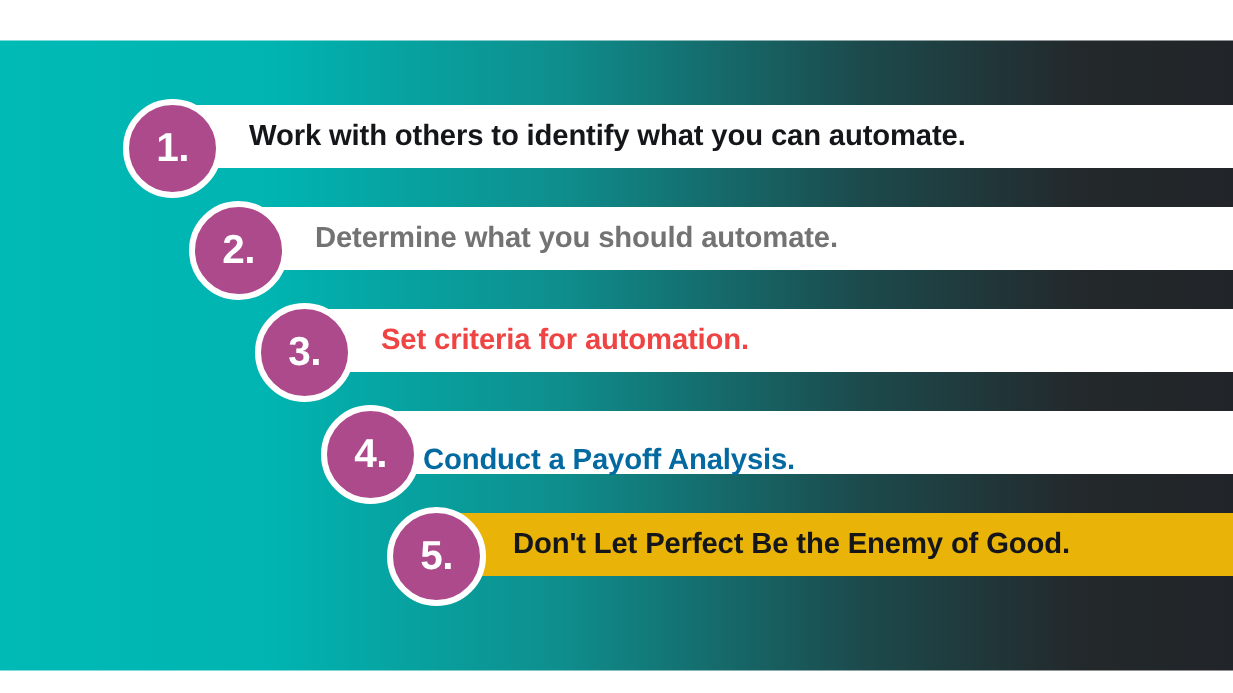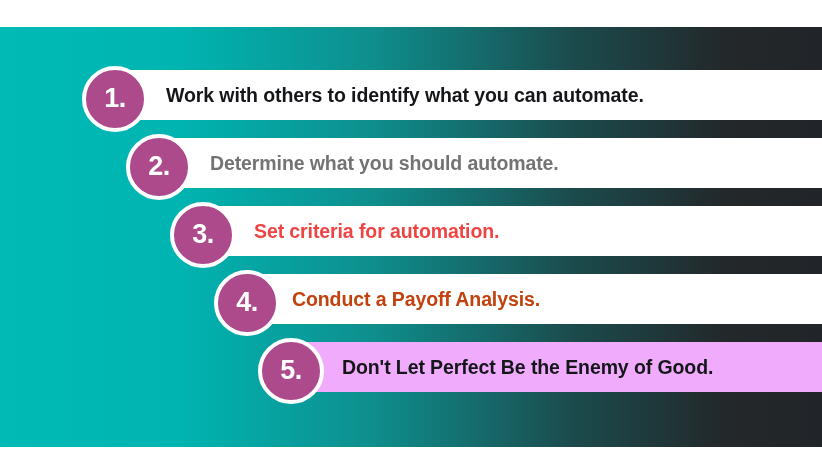--- a/index.html
+++ b/index.html
@@ -27,21 +27,21 @@
     left: 0;
     top: 27px;
     width: 822px;
     height: 420px;
     background: linear-gradient(90deg, #00BAB6 0%, #00B4B1 22%, #0E8F8E 45%, #1C4A4C 70%, #23282B 88%, #212529 100%);
   }
 
   
   .row {
     position: absolute;
-    height: 50px;
+    height: 42px;
     background: #ffffff;
     z-index: 2;
   }
 
   
   .row-label {
     position: absolute;
     top: 50%;
     transform: translateY(-50%);
     font-size: 19.5px;
@@ -94,26 +94,26 @@
       <div class="badge" style="left: 126px; top: 134px; background: rgb(173, 74, 140); border-color: rgb(255, 255, 255);">
         <span class="badge-num">2.</span>
       </div>
       <div class="row" style="left: 188px; top: 206px; width: 634px; background: rgb(255, 255, 255);">
         <div class="row-label" style="left: 66px; color: #ef4444;">Set criteria for automation.</div>
       </div>
       <div class="badge" style="left: 170px; top: 202px; background: rgb(173, 74, 140); border-color: rgb(255, 255, 255);">
         <span class="badge-num">3.</span>
       </div>
       <div class="row" style="left: 232px; top: 274px; width: 590px; background: rgb(255, 255, 255);">
-        <div class="row-label" style="left: 60px; color: #c2410c;">Conduct a Payoff Analysis.</div>
+        <div class="row-label" style="left: 50px; color: #0369a1; margin-top: 12px;">Conduct a Payoff Analysis.</div>
       </div>
       <div class="badge" style="left: 214px; top: 270px; background: rgb(173, 74, 140); border-color: rgb(255, 255, 255);">
         <span class="badge-num">4.</span>
       </div>
-      <div class="row" style="left: 276px; top: 342px; width: 546px; background: #f0abfc; text-align: center;">
+      <div class="row" style="left: 276px; top: 342px; width: 546px; background: #eab308; text-align: center;">
         <div class="row-label" style="left: 66px; color: rgb(20, 22, 25);">Don't Let Perfect Be the Enemy of Good.</div>
       </div>
       <div class="badge" style="left: 258px; top: 338px; background: rgb(173, 74, 140); border-color: rgb(255, 255, 255);">
         <span class="badge-num">5.</span>
       </div>
     </div>
 
 </div>
 
 </body></html>

